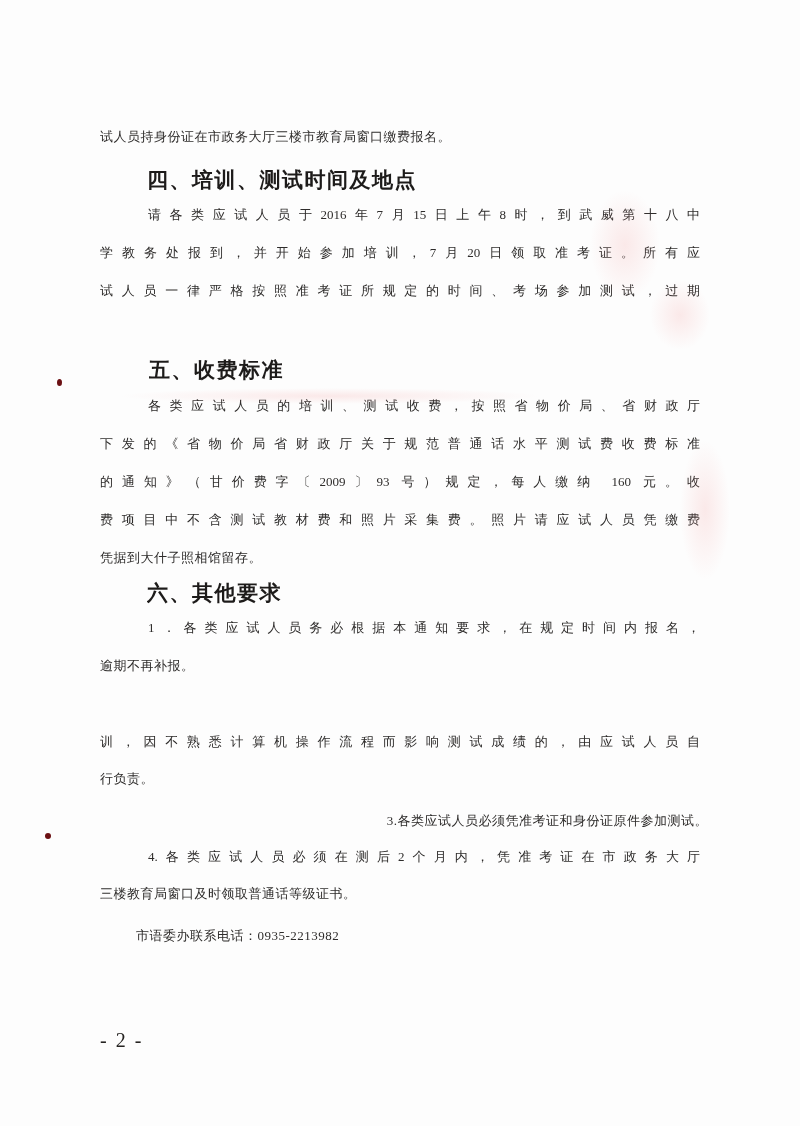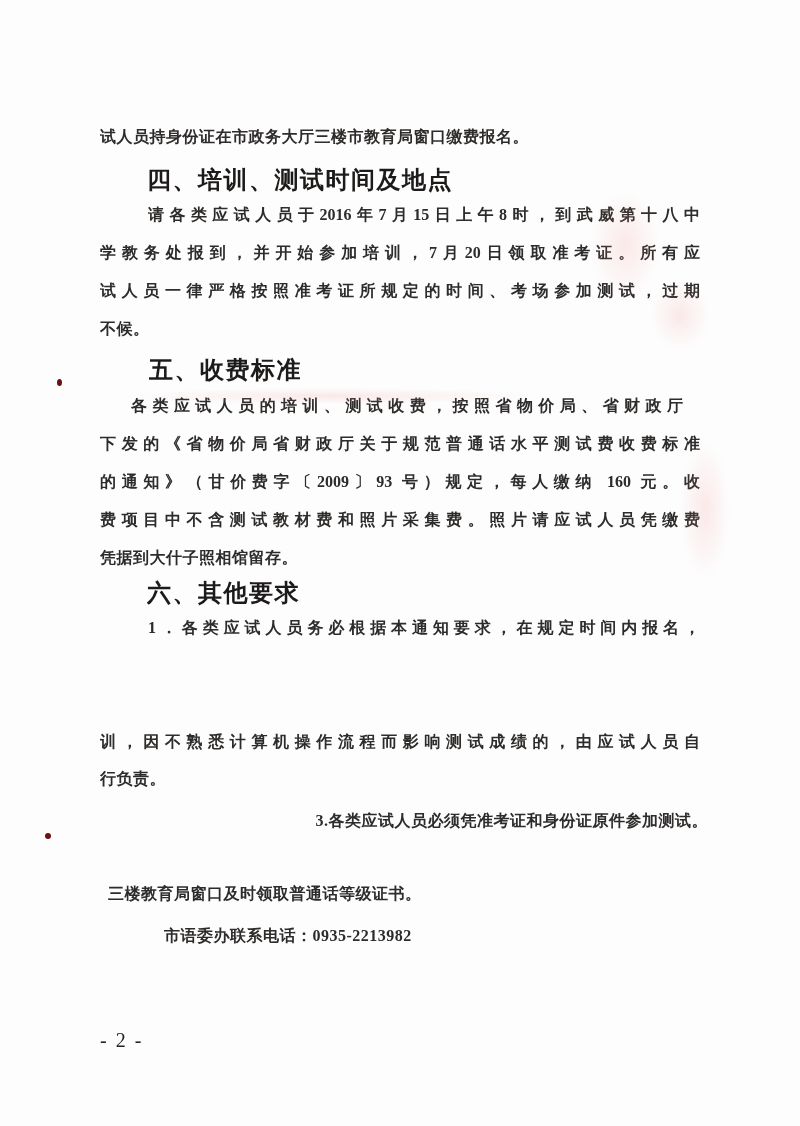--- a/index.html
+++ b/index.html
@@ -13,37 +13,36 @@
     height: 1126px;
     background: #fdfdfd;
     overflow: hidden;
     font-family: "Liberation Serif", serif;
     color: #2e2c2b;
   }
   .line {
     position: absolute;
     height: 32px;
     line-height: 32px;
-    font-size: 16px;
+    font-size: 13px;
     letter-spacing: 0.5px;
     overflow: hidden;
     white-space: pre;
-    font-weight: bold;
   }
   .j {
     
     white-space: normal;
     text-align: justify;
     text-align-last: justify;
     letter-spacing: 0;
   }
   .h {
     font-family: "Liberation Sans", sans-serif;
     font-weight: 700;
-    font-size: 24px;
+    font-size: 21px;
     color: #1d1b1a;
     letter-spacing: 1.5px;
   }
   .pageno {
     position: absolute;
     height: 28px;
     line-height: 28px;
     font-size: 20px;
     letter-spacing: 2px;
     color: #252321;
@@ -64,37 +63,38 @@
 <body>
 
 <div class="page">
 
   <div class="line" style="top:121px; left:100px; width:600px;">试人员持身份证在市政务大厅三楼市教育局窗口缴费报名。</div>
 
   <div class="line h" style="top:164px; left:147px; width:560px;">四、培训、测试时间及地点</div>
   <div class="line j" style="top:199px; left:148px; width:552px;">请各类应试人员于2016年7月15日上午8时，到武威第十八中</div>
   <div class="line j" style="top:237px; left:100px; width:600px;">学教务处报到，并开始参加培训，7月20日领取准考证。所有应</div>
   <div class="line j" style="top:275px; left:100px; width:600px;">试人员一律严格按照准考证所规定的时间、考场参加测试，过期</div>
-  <div class="line" style="top:313px; left:100px; width:600px;">不候。</div>
 
   <div class="line h" style="top:354px; left:149px; width:560px;">五、收费标准</div>
-  <div class="line j" style="top:390px; left:131px; width:552px;">各类应试人员的培训、测试收费，按照省物价局、省财政厅</div>
+  <div class="line j" style="top:390px; left:148px; width:552px;">各类应试人员的培训、测试收费，按照省物价局、省财政厅</div>
   <div class="line j" style="top:428px; left:100px; width:600px;">下发的《省物价局省财政厅关于规范普通话水平测试费收费标准</div>
   <div class="line j" style="top:466px; left:100px; width:600px;">的通知》（甘价费字〔2009〕93 号）规定，每人缴纳 160 元。收</div>
   <div class="line j" style="top:504px; left:100px; width:600px;">费项目中不含测试教材费和照片采集费。照片请应试人员凭缴费</div>
   <div class="line h" style="top:577px; left:147px; width:560px;">六、其他要求</div>
 
   <div class="line" style="top:542px; left:100px; width:600px;">凭据到大什子照相馆留存。</div>
   <div class="line j" style="top:612px; left:148px; width:552px;">1．各类应试人员务必根据本通知要求，在规定时间内报名，</div>
+  <div class="line" style="top:650px; left:100px; width:600px;">逾期不再补报。</div>
   <div class="line" style="top:763px; left:100px; width:600px;">行负责。</div>
   <div class="line j" style="top:726px; left:100px; width:600px;">训，因不熟悉计算机操作流程而影响测试成绩的，由应试人员自</div>
   <div class="line" style="top:805px; left:148px; width:560px;text-align:right;">3.各类应试人员必须凭准考证和身份证原件参加测试。</div>
-  <div class="line" style="top:878px; left:100px; width:600px;margin-left:8px;">三楼教育局窗口及时领取普通话等级证书。</div>
+  <div class="line j" style="top:841px; left:148px; width:552px;">4.各类应试人员必须在测后2个月内，凭准考证在市政务大厅</div>
+  <div class="line" style="top:878px; left:100px; width:600px;">三楼教育局窗口及时领取普通话等级证书。</div>
 
-  <div class="line" style="top:920px; left:164px; width:560px;">市语委办联系电话：0935-2213982</div>
+  <div class="line" style="top:920px; left:136px; width:560px;">市语委办联系电话：0935-2213982</div>
 
   <div class="pageno" style="top:1026px; left:100px;">- 2 -</div>
 
   <div class="ink-dot" style="left:57px; top:379px; width:5px; height:7px;"></div>
   <div class="ink-dot" style="left:45px; top:833px; width:6px; height:6px;"></div>
 
   <div class="smudge" style="left:590px; top:190px; width:70px; height:110px;"></div>
   <div class="smudge" style="left:650px; top:280px; width:60px; height:70px;"></div>
   <div class="smudge" style="left:120px; top:388px; width:420px; height:16px;"></div>
   <div class="smudge" style="left:680px; top:440px; width:50px; height:140px;"></div>

